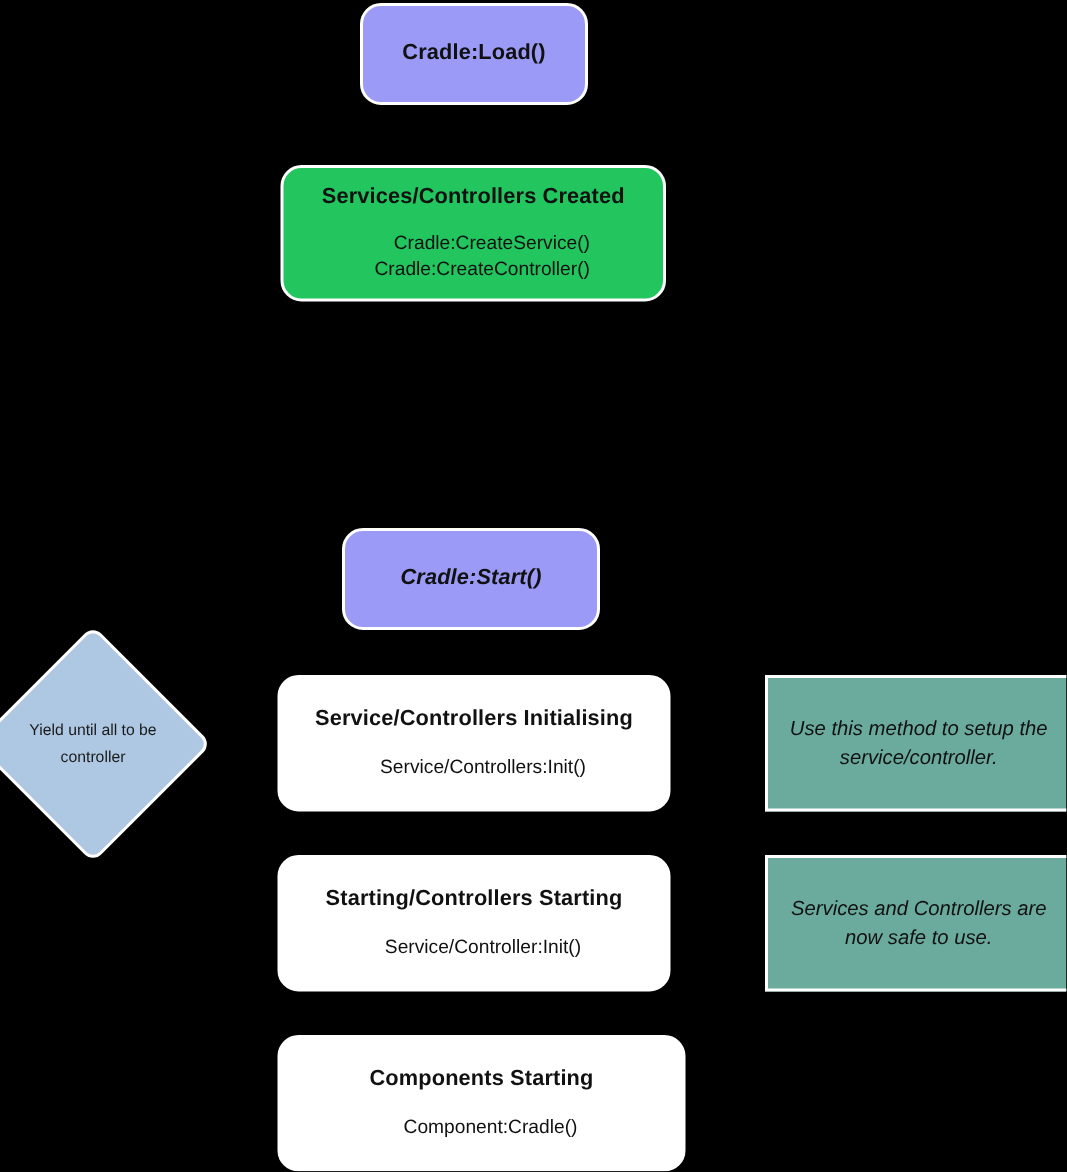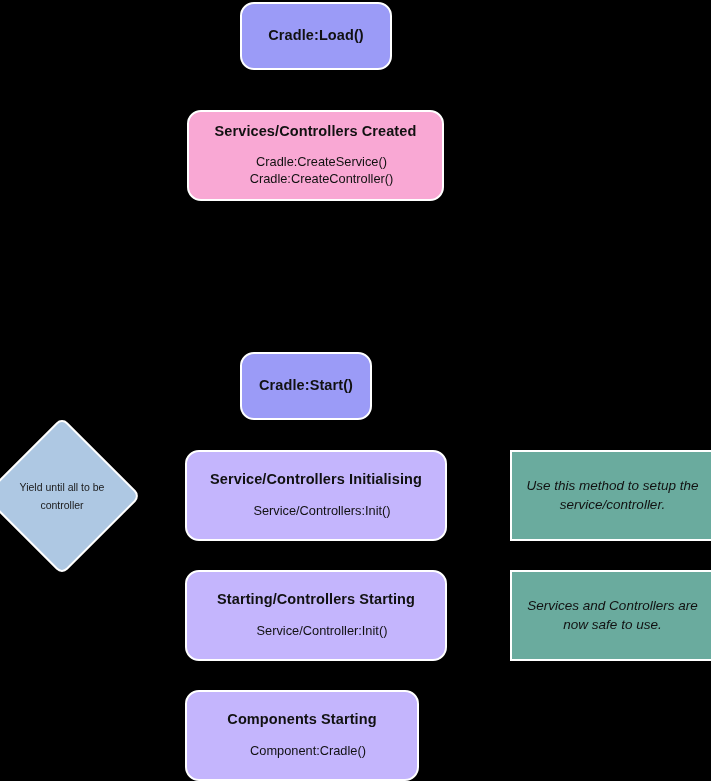--- a/index.html
+++ b/index.html
@@ -39,22 +39,22 @@
   .node .sub {
     font-size: 12.8px;
     font-weight: normal;
     line-height: 1.32;
     margin-top: 14px;
     margin-left: 12px;
   }
   .node.single .title { margin: 0; }
 
   .purple { background: #9b9bf7; }
-  .green  { background: #f9a8d4; }
-  .pink   { background: #c4b5fd; text-align: center; }
+  .green  { background: #22c55e; text-align: right; }
+  .pink   { background: #ffffff; text-align: center; }
 
   
   .diamond-wrap {
     position: absolute;
   }
   .diamond-shape {
     position: absolute;
     inset: 0;
     background: #aec8e3;
     border: 2px solid #ffffff;
@@ -103,21 +103,21 @@
     <div class="title">Cradle:Load()</div>
   </div>
 
   <div class="node green" style="left:187px; top:110px; width:257px; height:91px;">
     <div class="title">Services/Controllers Created</div>
     <div class="sub" style="white-space:pre-line;">Cradle:CreateService()
 Cradle:CreateController()</div>
   </div>
 
 
-  <div class="node purple single" style="left:240px; top:352px; width:132px; height:68px;">
+  <div class="node purple single" style="left:228px; top:352px; width:172px; height:68px;font-style:italic;">
     <div class="title">Cradle:Start()</div>
   </div>
 
   <div class="diamond-wrap" style="left:6px; top:440px; width:112px; height:112px;">
     <div class="diamond-shape"></div>
     <div class="diamond-label">Yield until all to be controller</div>
   </div>
 
   <div class="node pink" style="left:185px; top:450px; width:262px; height:91px;">
     <div class="title">Service/Controllers Initialising</div>
@@ -126,18 +126,18 @@
 
   <div class="note" style="left:510px; top:450px; width:205px; height:91px;">Use this method to setup the service/controller.</div>
 
   <div class="node pink" style="left:185px; top:570px; width:262px; height:91px;">
     <div class="title">Starting/Controllers Starting</div>
     <div class="sub" style="white-space:pre-line;">Service/Controller:Init()</div>
   </div>
 
   <div class="note" style="left:510px; top:570px; width:205px; height:91px;">Services and Controllers are now safe to use.</div>
 
-  <div class="node pink" style="left:185px; top:690px; width:234px; height:91px;">
+  <div class="node pink" style="left:185px; top:690px; width:272px; height:91px;">
     <div class="title">Components Starting</div>
     <div class="sub" style="white-space:pre-line;">Component:Cradle()</div>
   </div>
 
 </div>
 
 </body></html>

